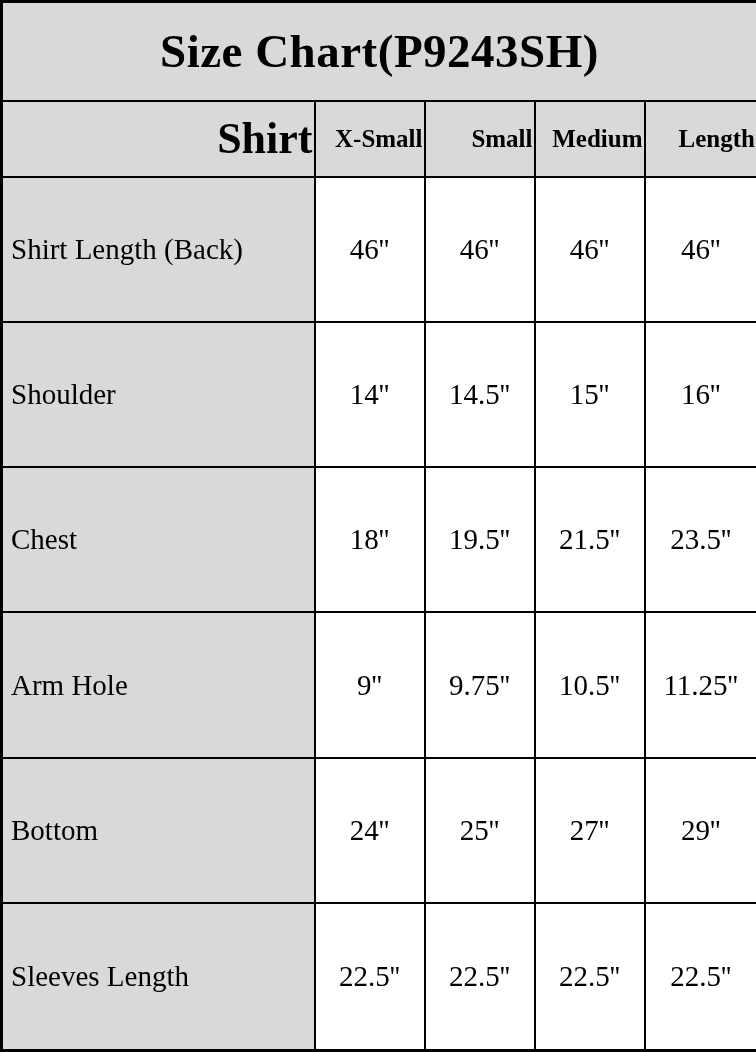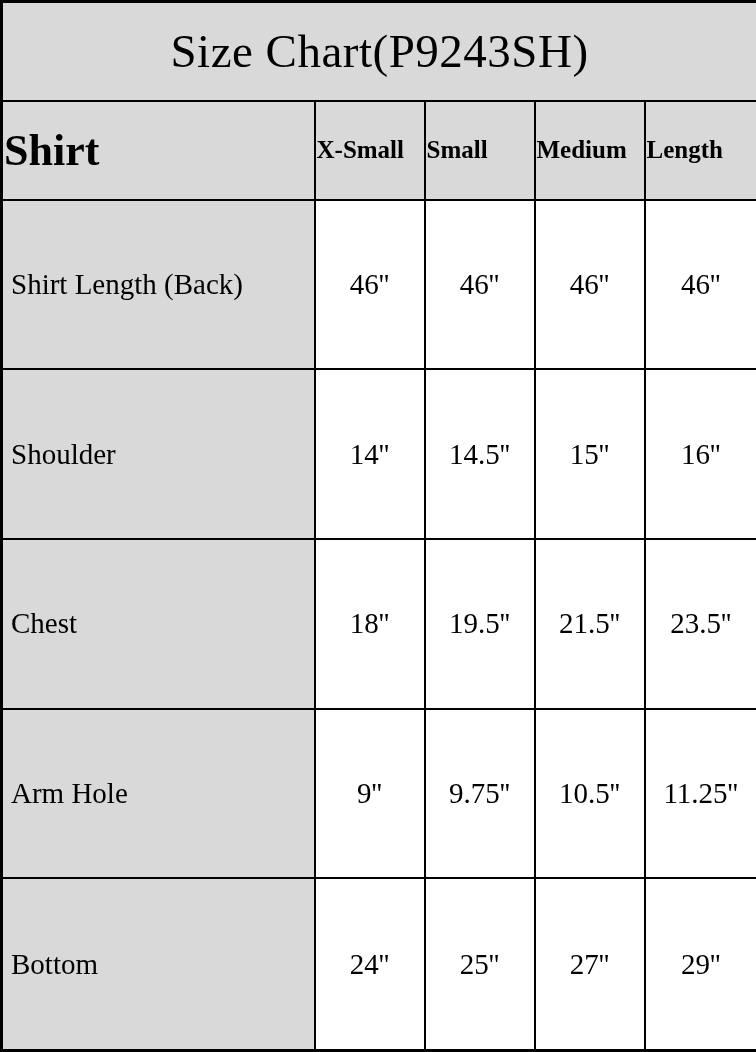--- a/index.html
+++ b/index.html
@@ -27,28 +27,28 @@
     vertical-align: middle;
     overflow: hidden;
   }
   table.size-chart {
     border: 3px solid #000000;
   }
   tr.title-row td {
     height: 99px;
     background: #d9d9d9;
     text-align: center;
-    font-weight: normal;
+    font-weight: bold;
     font-size: 47px;
     letter-spacing: 0.5px;
   }
   tr.header-row td {
-    height: 99px;
+    height: 76px;
     background: #d9d9d9;
-    text-align: left;
+    text-align: right;
     font-weight: bold;
   }
   tr.header-row td.corner-cell {
     font-size: 44px;
   }
   tr.header-row td.size-col {
     font-size: 25px;
   }
   tr.data-row td.row-label {
     background: #d9d9d9;
@@ -124,16 +124,23 @@
     </tr>
 
     <tr class="data-row">
       <td class="row-label">Bottom</td>
       <td class="value-cell">24''</td>
       <td class="value-cell">25''</td>
       <td class="value-cell">27''</td>
       <td class="value-cell">29''</td>
     </tr>
 
+    <tr class="data-row">
+      <td class="row-label">Sleeves Length</td>
+      <td class="value-cell">22.5''</td>
+      <td class="value-cell">22.5''</td>
+      <td class="value-cell">22.5''</td>
+      <td class="value-cell">22.5''</td>
+    </tr>
 
   </tbody>
     </table>
 </div>
 
 </body></html>

